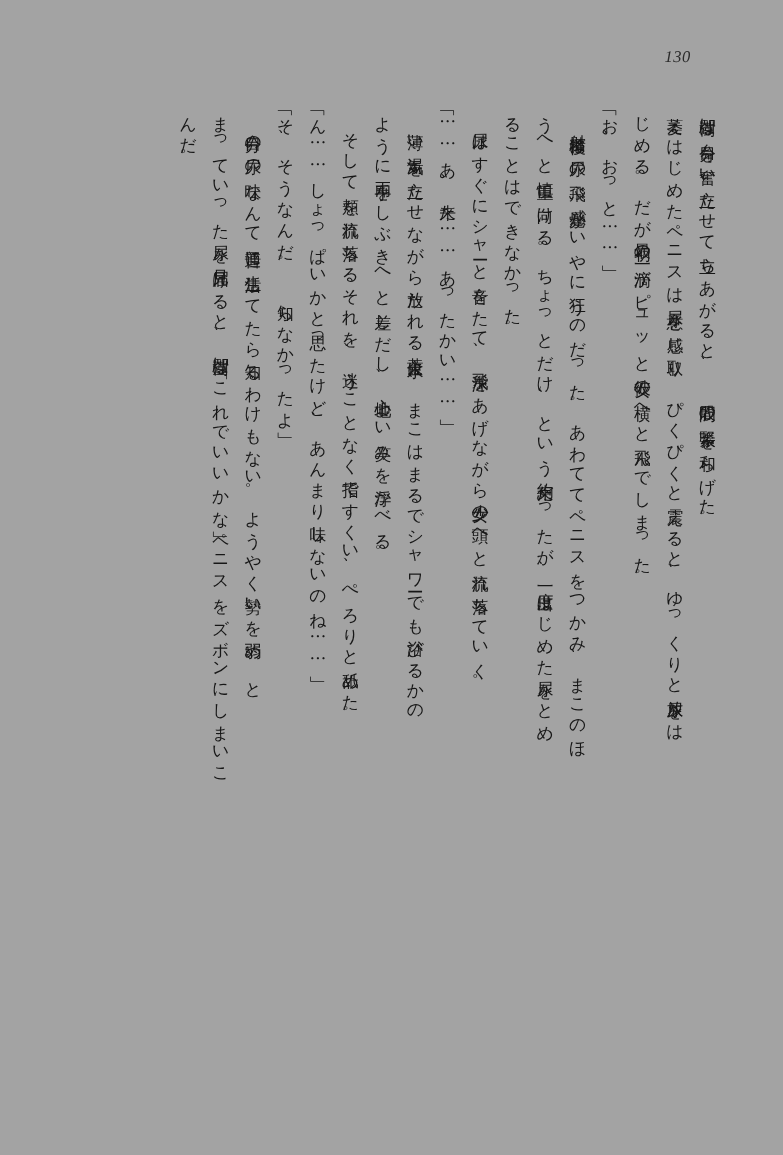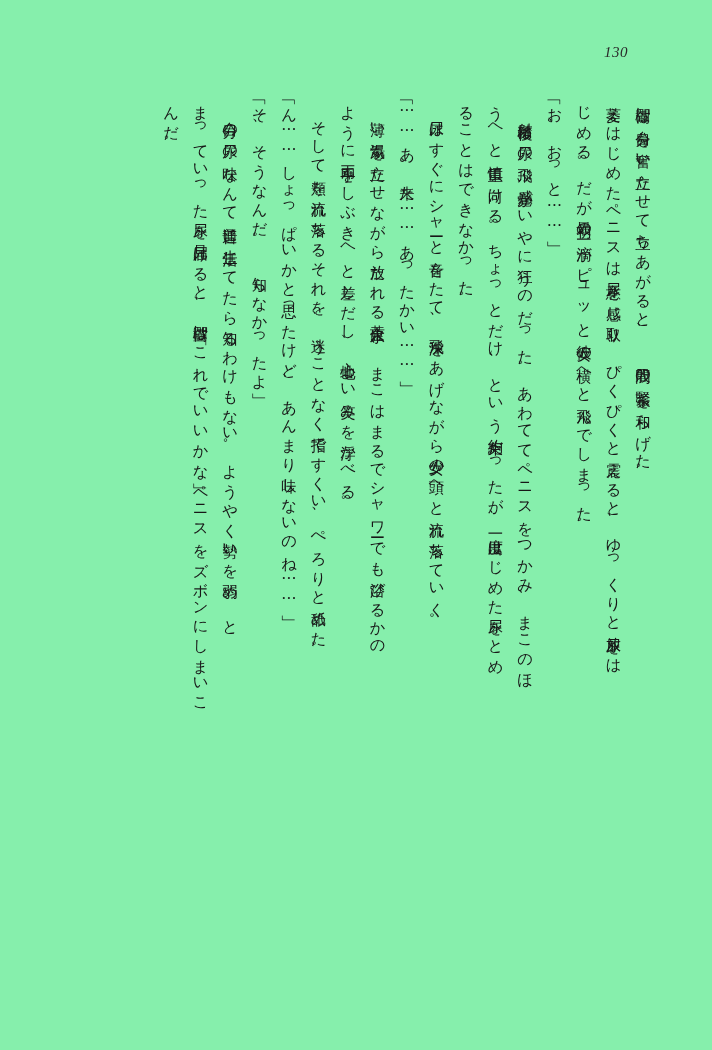--- a/index.html
+++ b/index.html
@@ -11,21 +11,21 @@
     width: 712px;
     height: 1050px;
     font-family: "Liberation Serif", "DejaVu Serif", serif;
     color: #1a1a1a;
     overflow: hidden;
   }
   .page {
     position: relative;
     width: 712px;
     height: 1050px;
-    background: #86efac;
+    background: #a3a3a3;
     box-sizing: border-box;
   }
   .page-number {
     position: absolute;
     top: 44px;
     right: 84px;
     font-size: 15px;
     font-style: italic;
     font-family: "Liberation Serif", "DejaVu Serif", serif;
     color: #2a2a2a;

